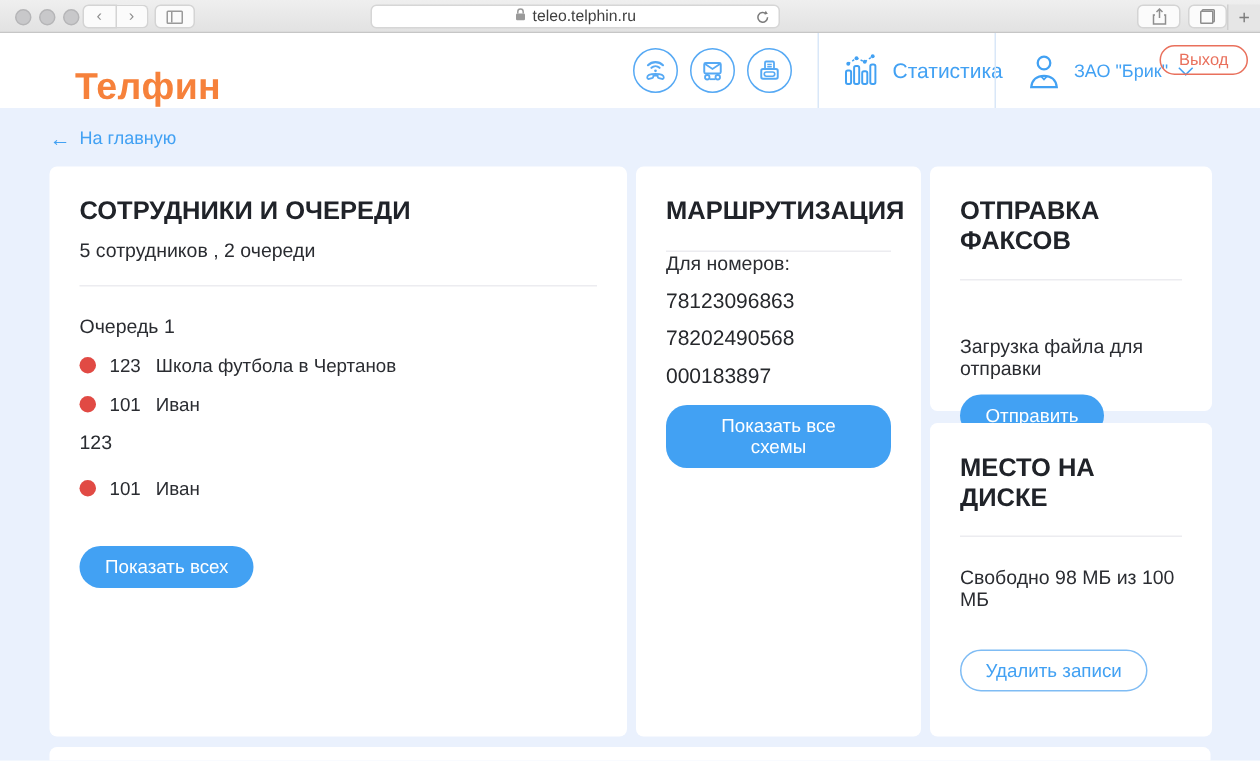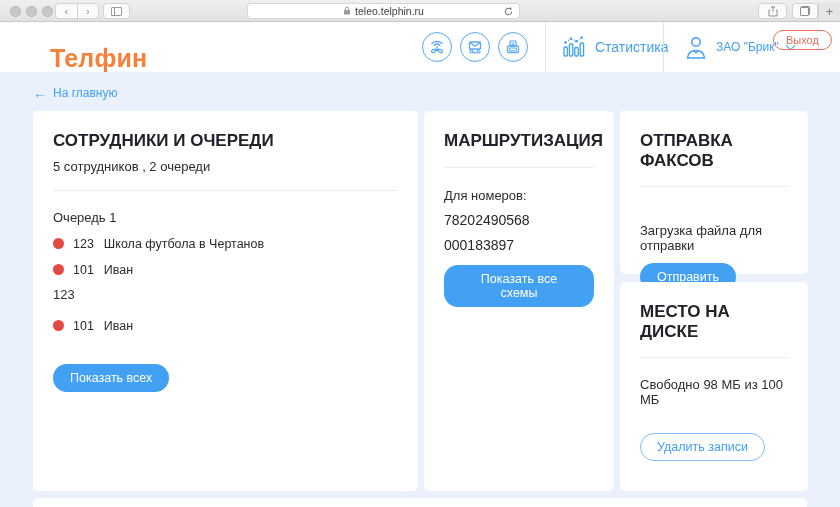--- a/index.html
+++ b/index.html
@@ -65,21 +65,21 @@
   .card-divider { border:none; border-top:1px solid #ececf0; margin:16px 0 0; }
   .queue-label { font-size:13px; color:#2a2c31; margin-top:19px; }
   .q-item { display:flex; align-items:center; margin-top:12px; }
   .dot { width:11px; height:11px; border-radius:50%; background:#e14a44; margin-right:9px; flex:0 0 auto; }
   .q-num { font-size:12.5px; color:#2a2c31; margin-right:10px; }
   .q-name { font-size:12.5px; color:#2a2c31; }
   .btn { display:inline-block; border:none; border-radius:14px; background:#42a1f3; color:#ffffff;
     font-size:12.5px; padding:7px 17px; cursor:pointer; font-family:inherit; }
   .btn-outline { background:#ffffff; border:1px solid #7fbcf4; color:#42a1f3; padding:6px 16px; }
   .show-all-btn { margin-top:31px; }
-  .numbers-label { font-size:13px; color:#2a2c31; margin-top:20px; }
+  .numbers-label { font-size:13px; color:#2a2c31; }
   .number-line { font-size:14px; color:#26282c; margin-top:9px; }
   .routing-btn { margin-top:12px; }
   .fax-desc { font-size:13px; color:#2a2c31; margin-top:36px; }
   .fax-btn { margin-top:10px; }
   .disk-free { font-size:13px; color:#2a2c31; margin-top:19px; }
   .disk-btn1 { margin-top:10px; }
   .disk-btn2 { margin-top:8px; display:inline-block; }
   .bottom-strip { margin-top:7px; height:30px; border-radius:5px 5px 0 0; }
 </style>
 </head>
@@ -226,20 +226,21 @@
         <span class="q-name">Иван</span>
       </div>
 
       <button class="btn show-all-btn">Показать всех</button>
     </section>
 
     <section class="card card-routing">
       <h2 class="card-title">МАРШРУТИЗАЦИЯ</h2>
       <hr class="card-divider">
       <div class="numbers-label">Для номеров:</div>
+      <div class="number-line">78123096863</div>
       <div class="number-line">78202490568</div>
       <div class="number-line">000183897</div>
       <button class="btn routing-btn">Показать все схемы</button>
     </section>
 
     <div class="col-right">
       <section class="card card-fax">
         <h2 class="card-title">ОТПРАВКА ФАКСОВ</h2>
         <hr class="card-divider">
         <div class="fax-desc">Загрузка файла для отправки</div>

